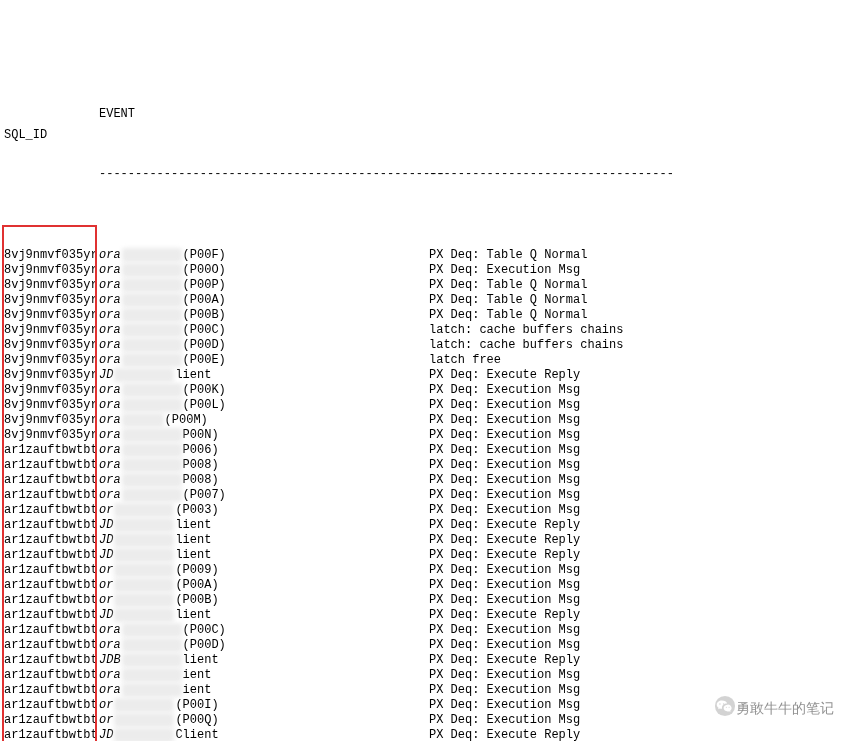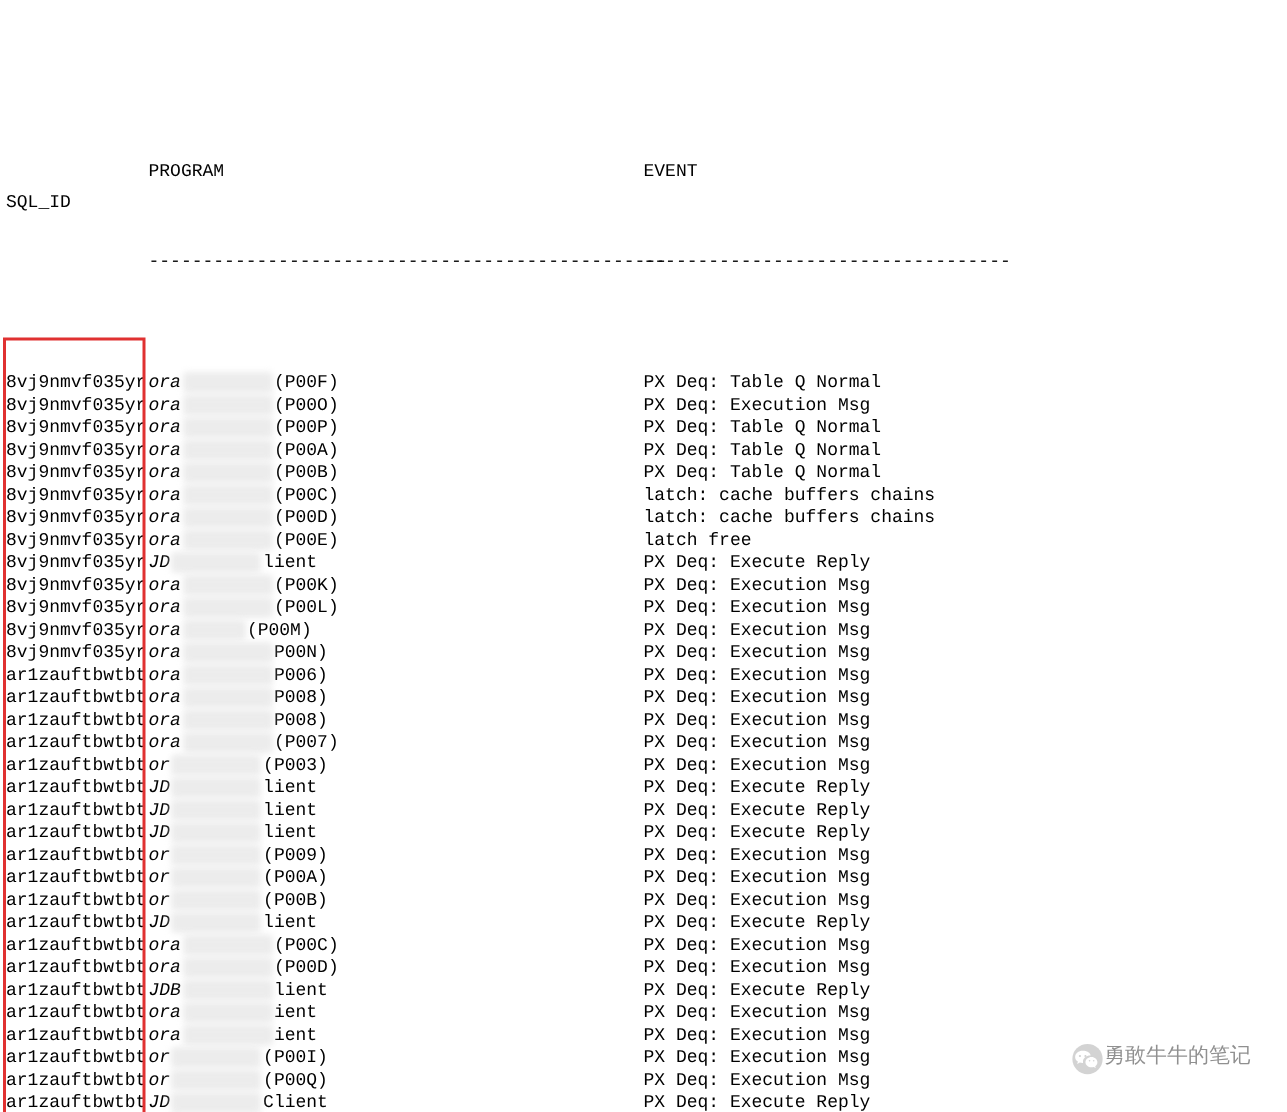--- a/index.html
+++ b/index.html
@@ -42,21 +42,21 @@
   .highlight-box {
     position: absolute;
     border: 2px solid #e03131;
     pointer-events: none;
   }
   .wechat {
     position: absolute;
     right: 20px;
     bottom: 20px;
     display: flex;
-    align-items: flex-start;
+    align-items: flex-end;
     gap: 0;
     opacity: 0.65;
     background: rgba(255,255,255,0.4);
     padding: 4px;
   }
   .wechat-icon {
     width: 22px;
     height: 22px;
   }
   .wechat-text {
@@ -69,21 +69,20 @@
 </style>
 </head>
 <body>
 
 
 
 <div class="container">
 
   <div class="header-row">
     <span class="col-sql-id">SQL_ID</span>
-    <span class="col-program">PROGRAM</span>
     <span class="col-event">EVENT</span>
   </div>
 
   <div class="dashes">
     <span class="col-sql-id">-------------</span>
     <span class="col-program">------------------------------------------------</span>
     <span class="col-event">----------------------------------</span>
   </div>
 
   <div id="rows"><div class="row"><span class="col-sql-id">8vj9nmvf035yr</span><span class="col-program"><span class="prog-left">ora</span><span class="blur-chunk"></span><span class="prog-paren">(P00F)</span></span><span class="col-event">PX Deq: Table Q Normal</span></div><div class="row"><span class="col-sql-id">8vj9nmvf035yr</span><span class="col-program"><span class="prog-left">ora</span><span class="blur-chunk"></span><span class="prog-paren">(P00O)</span></span><span class="col-event">PX Deq: Execution Msg</span></div><div class="row"><span class="col-sql-id">8vj9nmvf035yr</span><span class="col-program"><span class="prog-left">ora</span><span class="blur-chunk"></span><span class="prog-paren">(P00P)</span></span><span class="col-event">PX Deq: Table Q Normal</span></div><div class="row"><span class="col-sql-id">8vj9nmvf035yr</span><span class="col-program"><span class="prog-left">ora</span><span class="blur-chunk"></span><span class="prog-paren">(P00A)</span></span><span class="col-event">PX Deq: Table Q Normal</span></div><div class="row"><span class="col-sql-id">8vj9nmvf035yr</span><span class="col-program"><span class="prog-left">ora</span><span class="blur-chunk"></span><span class="prog-paren">(P00B)</span></span><span class="col-event">PX Deq: Table Q Normal</span></div><div class="row"><span class="col-sql-id">8vj9nmvf035yr</span><span class="col-program"><span class="prog-left">ora</span><span class="blur-chunk"></span><span class="prog-paren">(P00C)</span></span><span class="col-event">latch: cache buffers chains</span></div><div class="row"><span class="col-sql-id">8vj9nmvf035yr</span><span class="col-program"><span class="prog-left">ora</span><span class="blur-chunk"></span><span class="prog-paren">(P00D)</span></span><span class="col-event">latch: cache buffers chains</span></div><div class="row"><span class="col-sql-id">8vj9nmvf035yr</span><span class="col-program"><span class="prog-left">ora</span><span class="blur-chunk"></span><span class="prog-paren">(P00E)</span></span><span class="col-event">latch free</span></div><div class="row"><span class="col-sql-id">8vj9nmvf035yr</span><span class="col-program"><span class="prog-left">JD</span><span class="blur-chunk"></span><span class="prog-paren">lient</span></span><span class="col-event">PX Deq: Execute Reply</span></div><div class="row"><span class="col-sql-id">8vj9nmvf035yr</span><span class="col-program"><span class="prog-left">ora</span><span class="blur-chunk"></span><span class="prog-paren">(P00K)</span></span><span class="col-event">PX Deq: Execution Msg</span></div><div class="row"><span class="col-sql-id">8vj9nmvf035yr</span><span class="col-program"><span class="prog-left">ora</span><span class="blur-chunk"></span><span class="prog-paren">(P00L)</span></span><span class="col-event">PX Deq: Execution Msg</span></div><div class="row"><span class="col-sql-id">8vj9nmvf035yr</span><span class="col-program"><span class="prog-left">ora</span><span class="blur-chunk small"></span><span class="prog-paren">(P00M)</span></span><span class="col-event">PX Deq: Execution Msg</span></div><div class="row"><span class="col-sql-id">8vj9nmvf035yr</span><span class="col-program"><span class="prog-left">ora</span><span class="blur-chunk"></span><span class="prog-paren">P00N)</span></span><span class="col-event">PX Deq: Execution Msg</span></div><div class="row"><span class="col-sql-id">ar1zauftbwtbt</span><span class="col-program"><span class="prog-left">ora</span><span class="blur-chunk"></span><span class="prog-paren">P006)</span></span><span class="col-event">PX Deq: Execution Msg</span></div><div class="row"><span class="col-sql-id">ar1zauftbwtbt</span><span class="col-program"><span class="prog-left">ora</span><span class="blur-chunk"></span><span class="prog-paren">P008)</span></span><span class="col-event">PX Deq: Execution Msg</span></div><div class="row"><span class="col-sql-id">ar1zauftbwtbt</span><span class="col-program"><span class="prog-left">ora</span><span class="blur-chunk"></span><span class="prog-paren">P008)</span></span><span class="col-event">PX Deq: Execution Msg</span></div><div class="row"><span class="col-sql-id">ar1zauftbwtbt</span><span class="col-program"><span class="prog-left">ora</span><span class="blur-chunk"></span><span class="prog-paren">(P007)</span></span><span class="col-event">PX Deq: Execution Msg</span></div><div class="row"><span class="col-sql-id">ar1zauftbwtbt</span><span class="col-program"><span class="prog-left">or</span><span class="blur-chunk"></span><span class="prog-paren">(P003)</span></span><span class="col-event">PX Deq: Execution Msg</span></div><div class="row"><span class="col-sql-id">ar1zauftbwtbt</span><span class="col-program"><span class="prog-left">JD</span><span class="blur-chunk"></span><span class="prog-paren">lient</span></span><span class="col-event">PX Deq: Execute Reply</span></div><div class="row"><span class="col-sql-id">ar1zauftbwtbt</span><span class="col-program"><span class="prog-left">JD</span><span class="blur-chunk"></span><span class="prog-paren">lient</span></span><span class="col-event">PX Deq: Execute Reply</span></div><div class="row"><span class="col-sql-id">ar1zauftbwtbt</span><span class="col-program"><span class="prog-left">JD</span><span class="blur-chunk"></span><span class="prog-paren">lient</span></span><span class="col-event">PX Deq: Execute Reply</span></div><div class="row"><span class="col-sql-id">ar1zauftbwtbt</span><span class="col-program"><span class="prog-left">or</span><span class="blur-chunk"></span><span class="prog-paren">(P009)</span></span><span class="col-event">PX Deq: Execution Msg</span></div><div class="row"><span class="col-sql-id">ar1zauftbwtbt</span><span class="col-program"><span class="prog-left">or</span><span class="blur-chunk"></span><span class="prog-paren">(P00A)</span></span><span class="col-event">PX Deq: Execution Msg</span></div><div class="row"><span class="col-sql-id">ar1zauftbwtbt</span><span class="col-program"><span class="prog-left">or</span><span class="blur-chunk"></span><span class="prog-paren">(P00B)</span></span><span class="col-event">PX Deq: Execution Msg</span></div><div class="row"><span class="col-sql-id">ar1zauftbwtbt</span><span class="col-program"><span class="prog-left">JD</span><span class="blur-chunk"></span><span class="prog-paren">lient</span></span><span class="col-event">PX Deq: Execute Reply</span></div><div class="row"><span class="col-sql-id">ar1zauftbwtbt</span><span class="col-program"><span class="prog-left">ora</span><span class="blur-chunk"></span><span class="prog-paren">(P00C)</span></span><span class="col-event">PX Deq: Execution Msg</span></div><div class="row"><span class="col-sql-id">ar1zauftbwtbt</span><span class="col-program"><span class="prog-left">ora</span><span class="blur-chunk"></span><span class="prog-paren">(P00D)</span></span><span class="col-event">PX Deq: Execution Msg</span></div><div class="row"><span class="col-sql-id">ar1zauftbwtbt</span><span class="col-program"><span class="prog-left">JDB</span><span class="blur-chunk"></span><span class="prog-paren">lient</span></span><span class="col-event">PX Deq: Execute Reply</span></div><div class="row"><span class="col-sql-id">ar1zauftbwtbt</span><span class="col-program"><span class="prog-left">ora</span><span class="blur-chunk"></span><span class="prog-paren">ient</span></span><span class="col-event">PX Deq: Execution Msg</span></div><div class="row"><span class="col-sql-id">ar1zauftbwtbt</span><span class="col-program"><span class="prog-left">ora</span><span class="blur-chunk"></span><span class="prog-paren">ient</span></span><span class="col-event">PX Deq: Execution Msg</span></div><div class="row"><span class="col-sql-id">ar1zauftbwtbt</span><span class="col-program"><span class="prog-left">or</span><span class="blur-chunk"></span><span class="prog-paren">(P00I)</span></span><span class="col-event">PX Deq: Execution Msg</span></div><div class="row"><span class="col-sql-id">ar1zauftbwtbt</span><span class="col-program"><span class="prog-left">or</span><span class="blur-chunk"></span><span class="prog-paren">(P00Q)</span></span><span class="col-event">PX Deq: Execution Msg</span></div><div class="row"><span class="col-sql-id">ar1zauftbwtbt</span><span class="col-program"><span class="prog-left">JD</span><span class="blur-chunk"></span><span class="prog-paren">Client</span></span><span class="col-event">PX Deq: Execute Reply</span></div><div class="row"><span class="col-sql-id">ar1zauftbwtbt</span><span class="col-program"><span class="prog-left">or</span><span class="blur-chunk"></span><span class="prog-paren">(P00R)</span></span><span class="col-event">PX Deq: Execution Msg</span></div><div class="row"><span class="col-sql-id">ar1zauftbwtbt</span><span class="col-program"><span class="prog-left">or</span><span class="blur-chunk"></span><span class="prog-paren">(P00S)</span></span><span class="col-event">PX Deq: Execution Msg</span></div></div>

